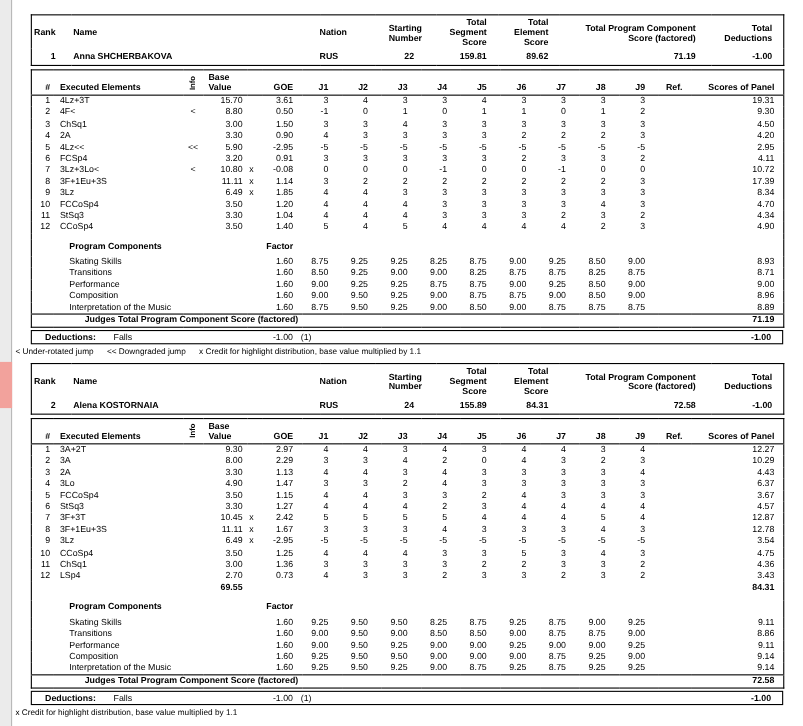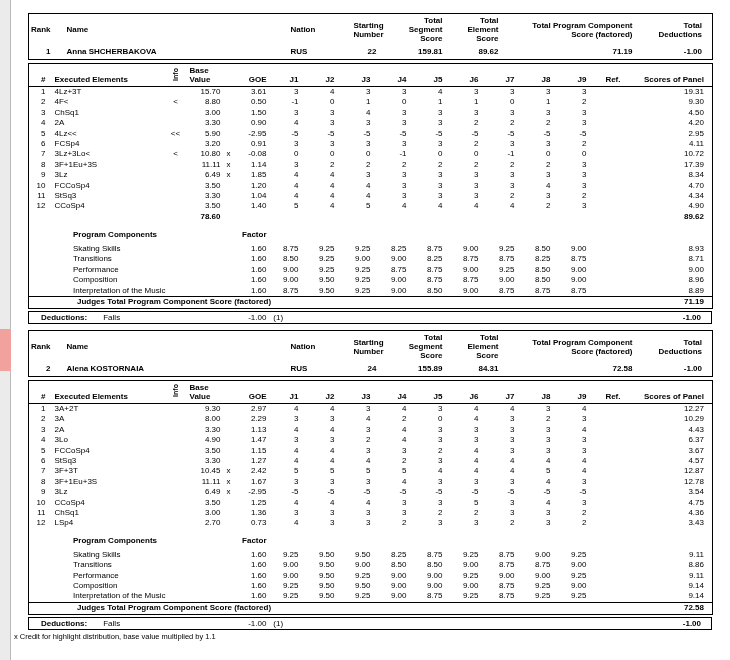--- a/index.html
+++ b/index.html
@@ -35,21 +35,21 @@
   .h-base { text-align:left; padding-left:5px; }
   .c-base { text-align:right; padding-right:4px; }
   .c-x    { text-align:left; padding-left:2px; }
   .h-goe, .c-goe { text-align:right; padding-right:8px; }
   .h-j, .c-j     { text-align:right; padding-right:12px; }
   .h-ref, .c-ref { text-align:right; padding-right:8px; }
   .h-panel, .c-panel { text-align:right; padding-right:8px; }
   .total-row td { font-weight:bold; height:11px; }
   .spacer-row td { height:6px; }
   .pcs-head td { font-weight:bold; height:15px; vertical-align:bottom; padding-bottom:3px; }
-  .c-compname { text-align:left; padding-left:44px; }
+  .c-compname { text-align:left; padding-left:34px; }
   .c-factor   { text-align:right; padding-right:8px; }
   .jt-row td  { border-top:1px solid #000; font-weight:bold; height:12px; white-space:nowrap; }
   .jt-label   { text-align:left; padding-left:48px; }
 
   
   .ded-box { width:684px; margin-left:28px; margin-top:2px; height:13px; border:1.5px solid #000;
              display:flex; align-items:center; font-size:8px; }
   .ded-label { font-weight:bold; margin-left:12px; }
   .ded-type  { margin-left:16px; }
   .ded-value { margin-left:128px; }
@@ -368,26 +368,20 @@
             <td class="c-j">4</td>
             <td class="c-j">4</td>
             <td class="c-j">4</td>
             <td class="c-j">2</td>
             <td class="c-j">3</td>
             <td class="c-ref"></td>
             <td class="c-panel">4.90</td>
           </tr>
         </tbody>
       <tbody>
-          <tr class="total-row">
-        <td colspan="3"></td>
-        <td class="c-base">78.60</td>
-        <td colspan="12"></td>
-        <td class="c-panel">89.62</td>
-      </tr>
       <tr class="spacer-row">
             <td colspan="17"></td>
           </tr>
       <tr class="pcs-head">
         <td colspan="3" class="c-compname">Program Components</td>
         <td colspan="3" class="c-factor">Factor</td>
         <td colspan="11"></td>
       </tr>
       </tbody>
         <tbody>
@@ -477,20 +471,25 @@
       </table>
 
     <div class="ded-box">
       <span class="ded-label">Deductions:</span>
       <span class="ded-type">Falls</span>
       <span class="ded-value">-1.00</span>
       <span class="ded-count">(1)</span>
       <span class="ded-total">-1.00</span>
     </div>
 
+    <div class="footnote">
+      <span>&lt; Under-rotated jump</span>
+      <span>&lt;&lt; Downgraded jump</span>
+      <span>x Credit for highlight distribution, base value multiplied by 1.1</span>
+    </div>
   </div>
 
   <div class="skater-block">
     <table class="box hdr-table">
       <colgroup>
           <col style="width:36px">
           <col style="width:226px">
           <col style="width:50px">
           <col style="width:56px">
           <col style="width:56px">
@@ -787,20 +786,26 @@
             <td class="c-j">3</td>
             <td class="c-j">3</td>
             <td class="c-j">2</td>
             <td class="c-j">3</td>
             <td class="c-j">2</td>
             <td class="c-ref"></td>
             <td class="c-panel">3.43</td>
           </tr>
         </tbody>
       <tbody>
+          <tr class="total-row">
+        <td colspan="3"></td>
+        <td class="c-base">69.55</td>
+        <td colspan="12"></td>
+        <td class="c-panel">84.31</td>
+      </tr>
       <tr class="spacer-row">
             <td colspan="17"></td>
           </tr>
       <tr class="pcs-head">
         <td colspan="3" class="c-compname">Program Components</td>
         <td colspan="3" class="c-factor">Factor</td>
         <td colspan="11"></td>
       </tr>
       </tbody>
         <tbody>

